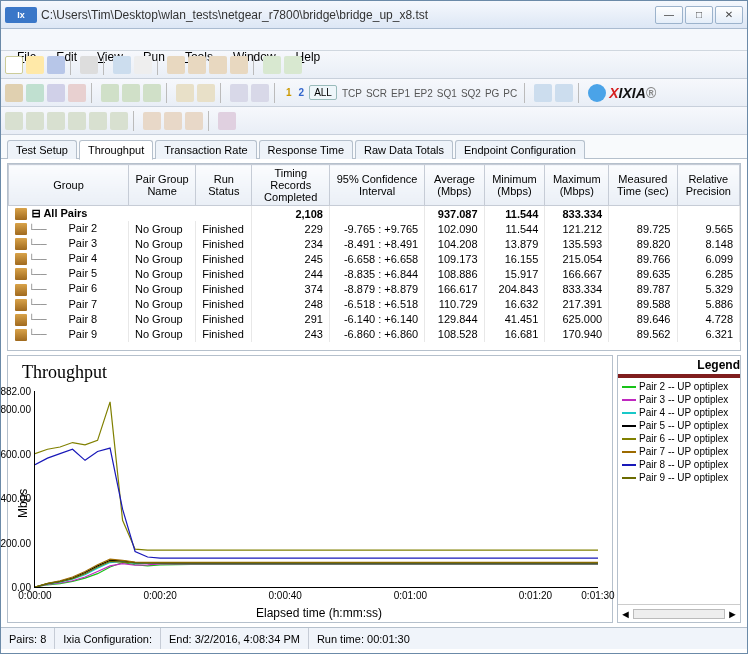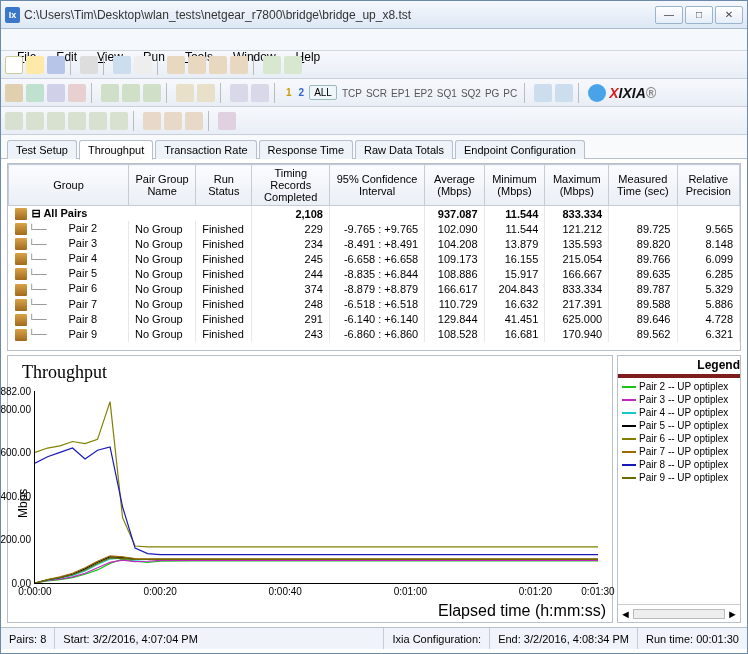--- a/index.html
+++ b/index.html
@@ -1,18 +1,18 @@
 <!DOCTYPE html>
 <html><head>
 <meta charset="utf-8">
 <style>
 * { box-sizing: border-box; margin: 0; padding: 0; }
 body { font-family: "Segoe UI", Tahoma, sans-serif; font-size: 11px; background: #fff; width: 748px; height: 654px; overflow: hidden; border: 1px solid #6b8aa8; }
 .titlebar { height: 28px; background: linear-gradient(#f5f8fd,#dde7f5); display: flex; align-items: center; padding: 0 4px; border-bottom: 1px solid #aabbd0; }
-.titlebar .app-icon { width: 15px; height: 16px; background: #3a77c8; border-radius: 2px; margin-right: 4px; font-size:9px; color:#fff; text-align:center; line-height:16px; font-weight:bold; }
+.titlebar .app-icon { width: 32px; height: 16px; background: #3a77c8; border-radius: 2px; margin-right: 4px; font-size:9px; color:#fff; text-align:center; line-height:16px; font-weight:bold; }
 .titlebar .title { flex: 1; font-size: 12px; color: #333; }
 .titlebar .winbtn { width: 28px; height: 18px; margin-left: 2px; border: 1px solid #9cb3cc; background: linear-gradient(#fefefe,#e5eef9); border-radius: 2px; display:flex; align-items:center; justify-content:center; font-size:10px; color:#444; }
 .menubar { height: 22px; display: flex; align-items: center; padding: 0 8px; gap: 4px; background: #f5f8fc; border-bottom: 1px solid #d0d7df; }
 .menubar span { padding: 2px 8px; font-size: 12px; margin-top: 35px; }
 .menubar span u { text-decoration: underline; }
 .toolbar { height: 28px; background: linear-gradient(#f6f8fc,#e9eef6); border-bottom: 1px solid #c8d0db; display: flex; align-items: center; padding: 0 4px; gap: 3px; }
 .tbicon { width: 18px; height: 18px; border-radius: 2px; display:inline-block; }
 .sep { width: 5px; height: 20px; border-left: 1px solid #bbb; margin: 0 2px; }
 .tbtn { padding: 1px 4px; border: 1px solid #9bb; background: #eef6fa; font-size:10px; border-radius:2px; }
 .tlabel { font-size:10px; color:#555; padding:0 2px; }
@@ -32,21 +32,21 @@
 .rowicon { display:inline-block; width:12px; height:12px; background: linear-gradient(#d9a34a,#a06a1e); border-radius:1px; margin-right:2px; vertical-align:middle; }
 .tree { display:inline-block; width:40px; color:#888; font-family:monospace; font-size:10px; vertical-align:middle; }
 .lower { display: flex; margin: 0 6px 4px 6px; gap: 4px; height: 268px; }
 .chartbox { flex: 1; border: 1px solid #b5c0cc; padding: 6px 6px 2px 6px; display:flex; flex-direction:column; }
 .chart-title { font-family: Georgia, serif; font-size: 18px; margin: 0 0 4px 8px; }
 .plot { flex:1; display:flex; }
 .ylabel { writing-mode: vertical-rl; transform: rotate(180deg); text-align:center; font-size:12px; padding:0 2px; }
 .plotarea { flex:1; position:relative; border-left:1px solid #000; border-bottom:1px solid #000; margin: 4px 8px 2px 2px; }
 .ytick { position:absolute; left:-44px; width:40px; text-align:right; font-size:10px; transform:translateY(-50%); }
 .xtick { position:absolute; bottom:-14px; font-size:10px; transform:translateX(-50%); }
-.xlabel { text-align:right; font-size:16px; padding-top:16px; }
+.xlabel { text-align:center; font-size:12px; padding-top:16px; }
 .legendbox { width: 124px; border: 1px solid #b5c0cc; display:flex; flex-direction:column; }
 .legend-title { text-align:right; font-weight:bold; font-size:12px; border-bottom:4px solid #7f1d1d; padding:2px 0; }
 .legend-items { flex:1; padding:2px 4px; }
 .legend-item { font-size:10px; white-space:nowrap; overflow:hidden; padding:1px 0; }
 .swatch { display:inline-block; width:14px; height:2px; vertical-align:middle; margin-right:3px; }
 .legscroll { border-top:1px solid #ccc; height:18px; display:flex; align-items:center; justify-content:space-between; padding:0 2px; }
 .statusbar { height: 22px; border-top: 1px solid #b5c0cc; background: #f0f4fa; display:flex; align-items:center; font-size:11px; }
 .statusbar .cell { border-right:1px solid #c6ccd6; padding: 0 8px; height:100%; display:flex; align-items:center; }
 svg.chartsvg { position:absolute; left:0; top:0; width:100%; height:100%; }
 </style>
@@ -319,19 +319,18 @@
     <div class="legscroll">
         <span>◄</span>
         <span style="flex:1;border:1px solid #bbb;height:10px;margin:0 2px;background:#eee"></span>
         <span>►</span>
       </div>
   </div>
 </div>
 
 <div class="statusbar">
   <div class="cell"><span>Pairs:</span>&nbsp;<span>8</span></div>
-  <div class="cell" style="flex:1"><span>Start:</span>&nbsp;<span>3/2/2016, 4:07:04 PM</span></div>
   <div class="cell">
       <span>Ixia Configuration:</span>
     </div>
   <div class="cell"><span>End:</span>&nbsp;<span>3/2/2016, 4:08:34 PM</span></div>
   <div class="cell" style="border-right:none"><span>Run time:</span>&nbsp;<span>00:01:30</span></div>
 </div>
 
 </body></html>

